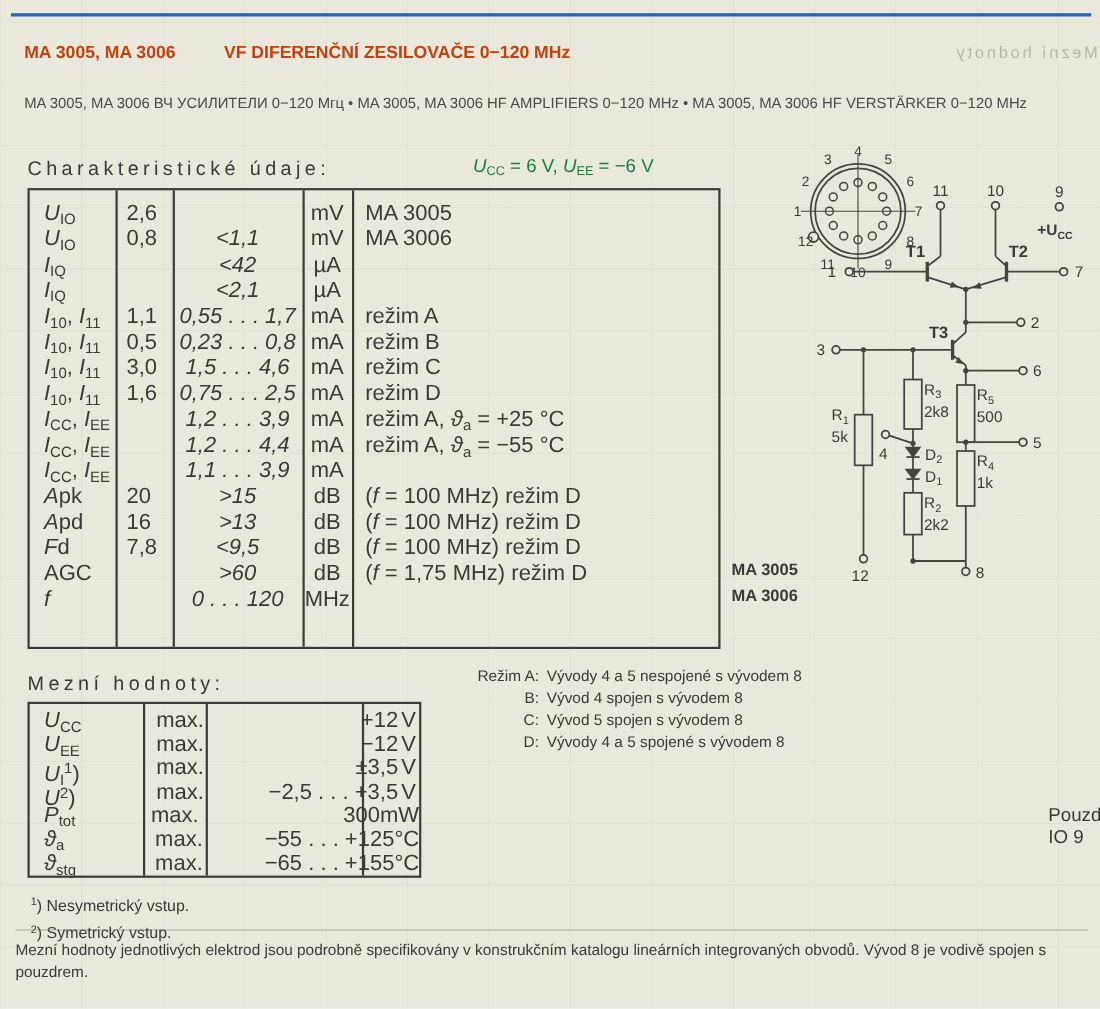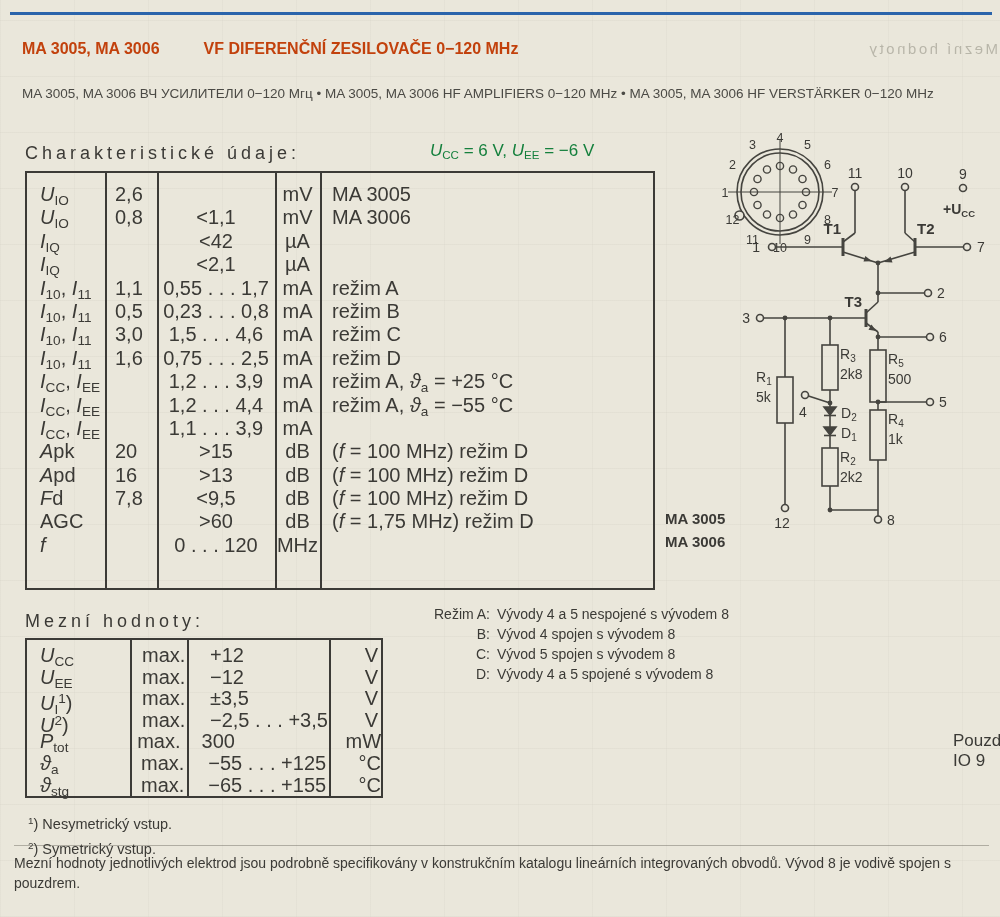--- a/index.html
+++ b/index.html
@@ -44,26 +44,26 @@
   .dtable{position:absolute; border:2px solid #3c3b37; box-sizing:border-box;}
   .dtable .vline{position:absolute; top:0; bottom:0; width:1.5px; background:#3c3b37;}
   .char-table{left:25px; top:171px; width:630px; height:419px; padding-top:10px;}
   .lim-table{left:25px; top:638px; width:358px; height:160px; padding-top:5px;}
   .trow{display:flex; font-size:20px;}
   .char-table .trow{height:23.4px; line-height:23.4px;}
   .lim-table .trow{height:21.6px; line-height:21.6px;}
   .tc{box-sizing:border-box; white-space:nowrap; overflow:visible;}
   .c-sym {width:78px;  padding-left:13px;}
   .c-v1  {width:52px;  padding-left:10px;}
-  .c-v2  {width:118px; text-align:center;}
+  .c-v2  {width:118px; text-align:center;font-style:italic;}
   .c-unit{width:45px;  text-align:center;}
   .c-note{flex:1;      padding-left:12px;}
   .l-sym {width:103px; padding-left:13px;}
   .l-max {width:80px;  padding-left:12px;}
-  .l-val {width:152px; text-align:left;}
+  .l-val {width:152px; text-align:right;}
   .l-unit{flex:1;      text-align:center;}
 
   .footnotes{position:absolute; left:28px; top:810px; font-size:14.5px; line-height:21px;}
   .modes{position:absolute; left:424px; top:604px; font-size:14px; line-height:20px;}
   .mode-line{display:flex;}
   .mode-label{width:66px; text-align:right; white-space:pre;}
   .mode-text{margin-left:7px; white-space:nowrap;}
   .package-label{position:absolute; left:923px; top:731px; font-size:17px; color:#3b3a36;margin-left:30px;}
   .footer{
     position:absolute; left:14px; top:845px; width:975px;

